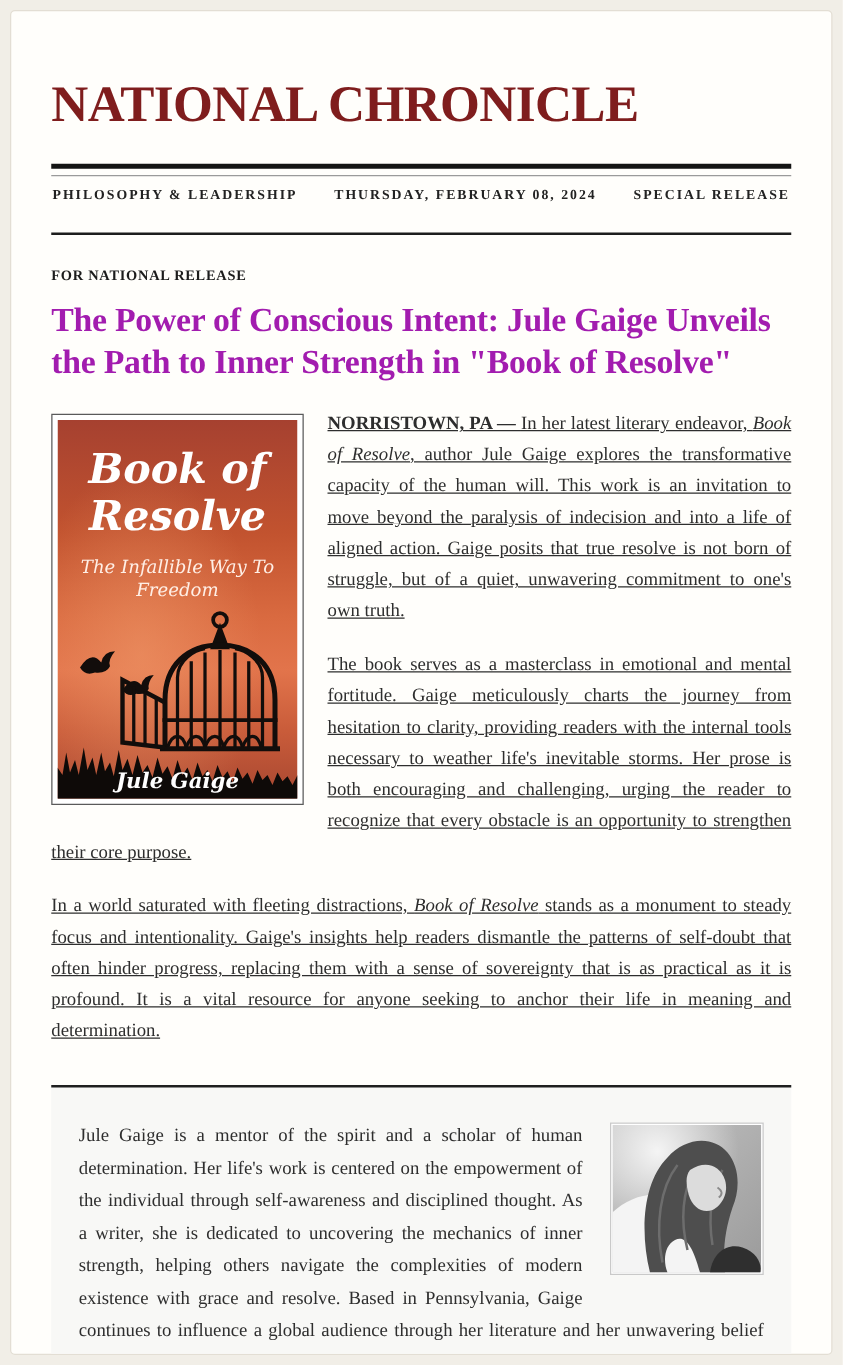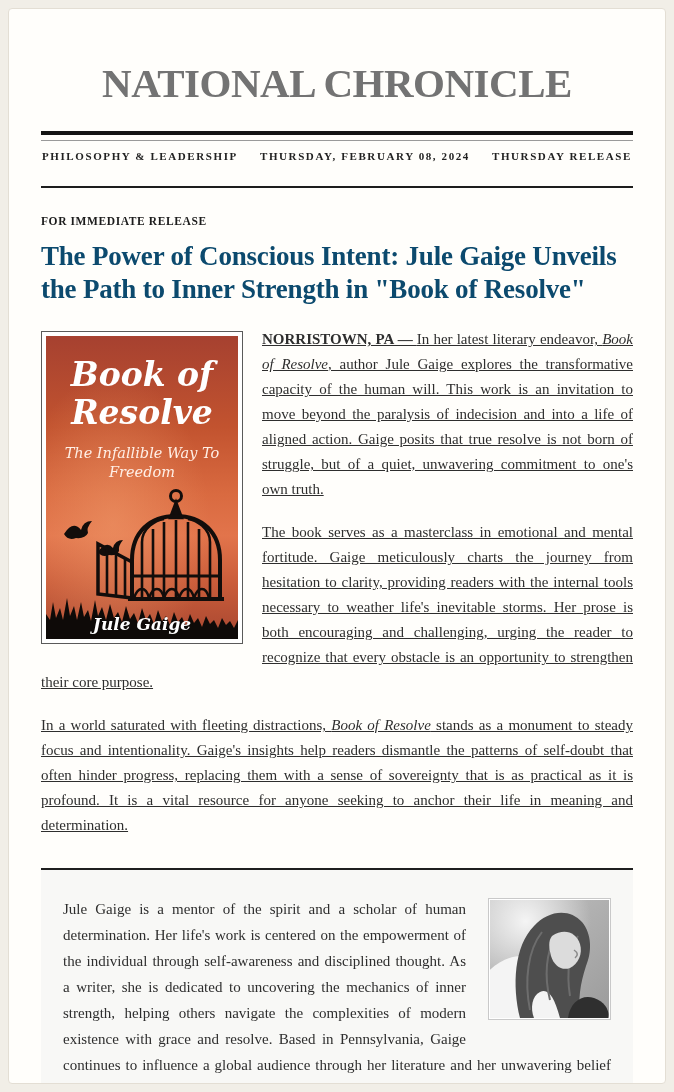--- a/index.html
+++ b/index.html
@@ -4,34 +4,34 @@
 <style>
   * { box-sizing: border-box; }
   html,body { margin:0; padding:0; background:#f1eee7; font-family:"Liberation Serif", serif; }
   .card {
     width:658px; height:1076px; margin:8px auto; background:#fffefb;
     border:1px solid #e3ded4; border-radius:4px; padding:34px 32px 0;
     overflow:hidden;
   }
   
   .masthead {
-    text-align:center; font-weight:bold; font-size:41px; color:#737373;
+    text-align:left; font-weight:bold; font-size:41px; color:#7f1d1d;
     letter-spacing:-0.5px; margin:16px 0 24px; font-family:"Liberation Serif", serif;
   }
   .rule-thick { height:4px; background:#141414; }
   .rule-gray  { height:1px; background:#9a9a9a; margin-top:5px; }
   .kicker-row {
     display:flex; justify-content:space-between; align-items:center;
     padding:9px 1px 24px; font-weight:bold; font-size:11px; letter-spacing:1.6px; color:#222;
   }
   .rule-black { height:2px; background:#1d1d1d; }
   
   .release-label { font-weight:bold; font-size:11.5px; letter-spacing:0.6px; color:#1c1c1c; margin:27px 0 0; }
   .headline {
-    font-weight:bold; font-size:27px; line-height:1.23; color:#0c4a6e;
+    font-weight:bold; font-size:27px; line-height:1.23; color:#a21caf;
     margin:13px 0 21px; letter-spacing:-0.2px;
   }
   
   .article { font-size:15px; line-height:25px; color:#2e2e2e; text-align:justify; }
   .article p { margin:4px 0 18px;text-decoration:underline; }
   .cover-wrap {
     float:left; width:202px; height:313px; margin:4px 19px 12px 0;
     border:1px solid #5a5a5a; background:#fff; padding:4px;
   }
   .cover-wrap svg { display:block; }
@@ -51,25 +51,25 @@
 <body>
 
 <div class="card">
 
   <div class="masthead">NATIONAL CHRONICLE</div>
   <div class="rule-thick"></div>
   <div class="rule-gray"></div>
   <div class="kicker-row">
     <span>PHILOSOPHY &amp; LEADERSHIP</span>
     <span>THURSDAY, FEBRUARY 08, 2024</span>
-    <span>THURSDAY RELEASE</span>
+    <span>SPECIAL RELEASE</span>
   </div>
   <div class="rule-black"></div>
 
-  <div class="release-label">FOR IMMEDIATE RELEASE</div>
+  <div class="release-label">FOR NATIONAL RELEASE</div>
   <h1 class="headline">The Power of Conscious Intent: Jule Gaige Unveils the Path to Inner Strength in "Book of Resolve"</h1>
 
   <div class="article">
     <div class="cover-wrap">
       <svg width="192" height="303" viewBox="0 0 192 303">
         <defs>
           <linearGradient id="sunset" x1="0" y1="0" x2="0" y2="1">
             <stop offset="0" stop-color="#a64130"></stop>
             <stop offset="0.3" stop-color="#c2532f"></stop>
             <stop offset="0.52" stop-color="#d96a40"></stop>

